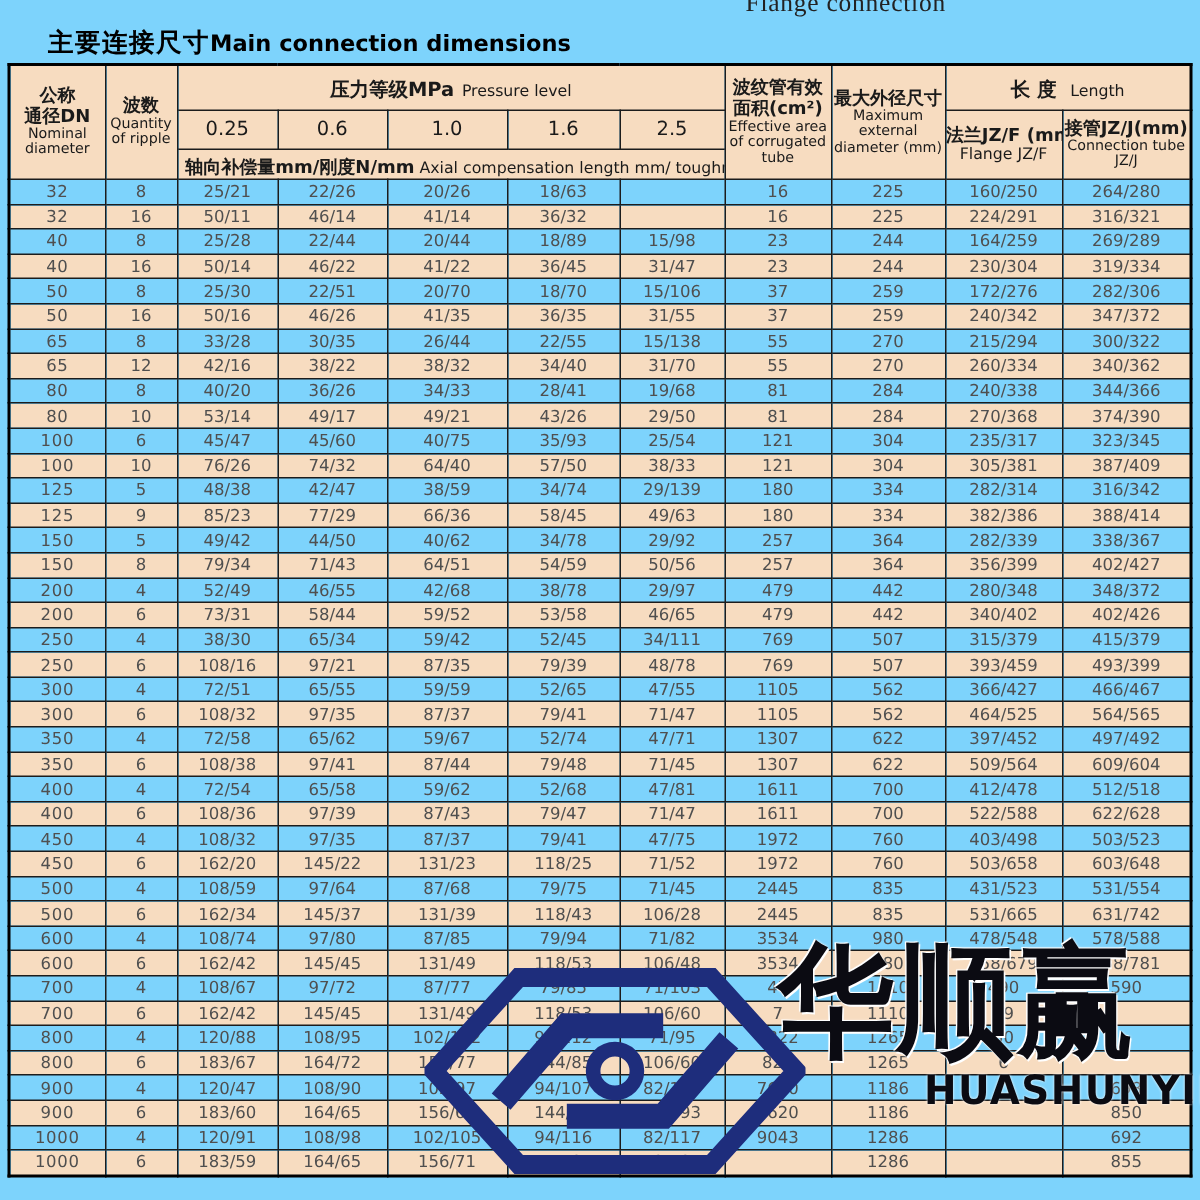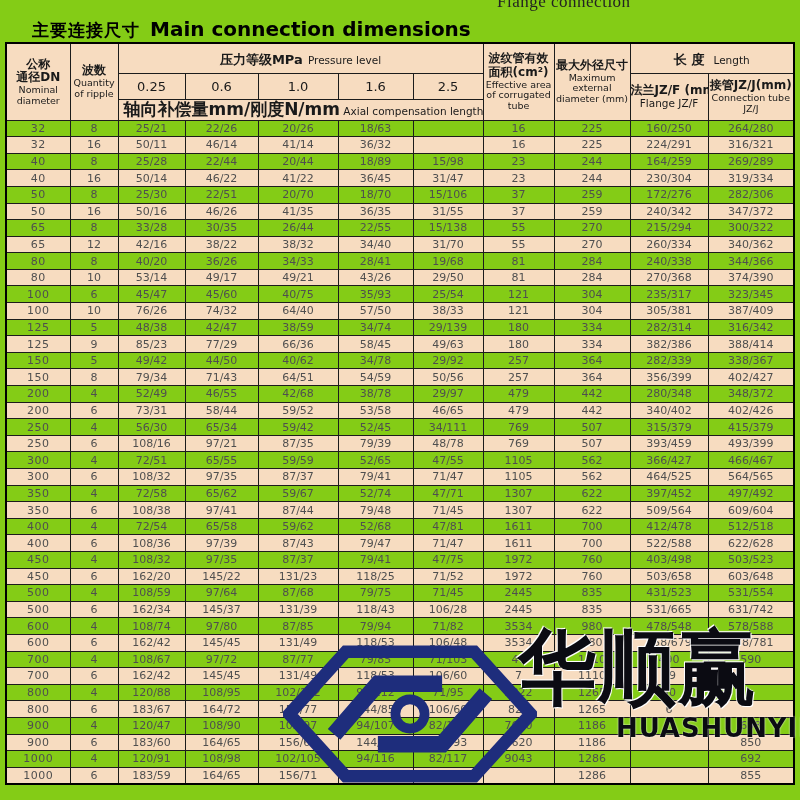--- a/index.html
+++ b/index.html
@@ -1,47 +1,47 @@
 <!DOCTYPE html>
 <html style="--navy: #1e2d7c; --peach: #f7dcc0; --cell: #4f4f4f;"><head>
 <meta charset="utf-8">
 <style>
   :root { --navy:#1e2d7c; --peach:#f7dcc0; --ink:#1a1a1a; --cell:#4f4f4f; }
   html,body { margin:0; padding:0; }
   .page {
-    position:relative; width:800px; height:800px; background:#84cc16; overflow:hidden;
+    position:relative; width:800px; height:800px; background:#7dd3fc; overflow:hidden;
     font-family:"DejaVu Sans","Liberation Sans",sans-serif;
   }
   .top-caption {
     position:absolute; top:-8px; left:497px; font-family:"Liberation Serif",serif;
     font-size:17px; color:#222; letter-spacing:.5px; white-space:nowrap;
   }
   .page-title { position:absolute; top:17px; left:8px; color:#000; white-space:nowrap; }
   .page-title .zh { font-size:17px; font-weight:bold; letter-spacing:1px;margin-left:24px; }
-  .page-title .en { font-size:20px; font-weight:bold; margin-left:10px; }
+  .page-title .en { font-size:15px; font-weight:bold; margin-left:0; }
 
   table.dims {
     position:absolute; left:5px; top:42px; width:788px;
     border-collapse:collapse; table-layout:fixed;
     border:2px solid #000;
   }
   .dims th, .dims td {
     border:1px solid #1c1c1c; padding:0; text-align:center; vertical-align:middle;
     overflow:hidden; white-space:nowrap;
   }
   .dims thead th { background:var(--peach); color:var(--ink); font-weight:normal; }
   .dims .zh  { font-size:12px; font-weight:bold; line-height:1.15; display:block; }
   .dims .zh2 { font-size:12px; font-weight:bold; line-height:1.15; display:block; }
   .dims .en  { font-size:9.5px; line-height:1.1; display:block; white-space:normal; }
   .dims .en-inline { font-size:10.5px; font-weight:normal; }
   .row-a th { height:29px; }
   .row-b th { height:25px;margin-top:24px; }
   .row-b .lvl { font-size:13px; font-weight:normal; }
   .row-c th { height:18px; text-align:left; padding-left:5px; }
-  .row-c .zh { display:inline; font-size:17px;text-align:right; }
+  .row-c .zh { display:inline; font-size:12px;text-align:right; }
   .dims tbody td { height:15.6px; font-size:11px; line-height:15px; color:var(--cell); }
   .dims tbody tr:nth-child(even) { background:var(--peach); }
   .dims tbody td:first-child { letter-spacing:.5px; }
 
   
   .watermark { position:absolute; left:0; top:0; width:724px; height:800px; pointer-events:none; }
   .wm-hex { position:absolute; left:283px; top:641px; color:var(--navy); }
   .wm-hanzi {
     position:absolute; left:518px; top:626px; width:290px;
     font-size:83px; font-weight:900; color:#0b0b12; letter-spacing:2px; line-height:1;
@@ -366,21 +366,21 @@
           <td>53/58</td>
           <td>46/65</td>
           <td>479</td>
           <td>442</td>
           <td>340/402</td>
           <td>402/426</td>
         </tr>
         <tr>
           <td>250</td>
           <td>4</td>
-          <td>56/30</td>
+          <td>38/30</td>
           <td>65/34</td>
           <td>59/42</td>
           <td>52/45</td>
           <td>34/111</td>
           <td>769</td>
           <td>507</td>
           <td>315/379</td>
           <td>415/379</td>
         </tr>
         <tr>

